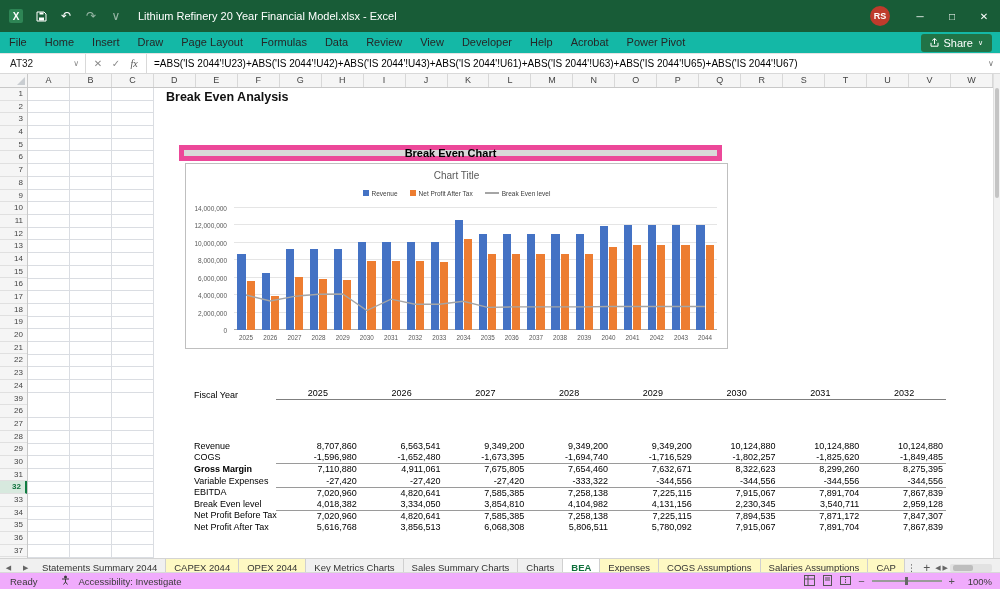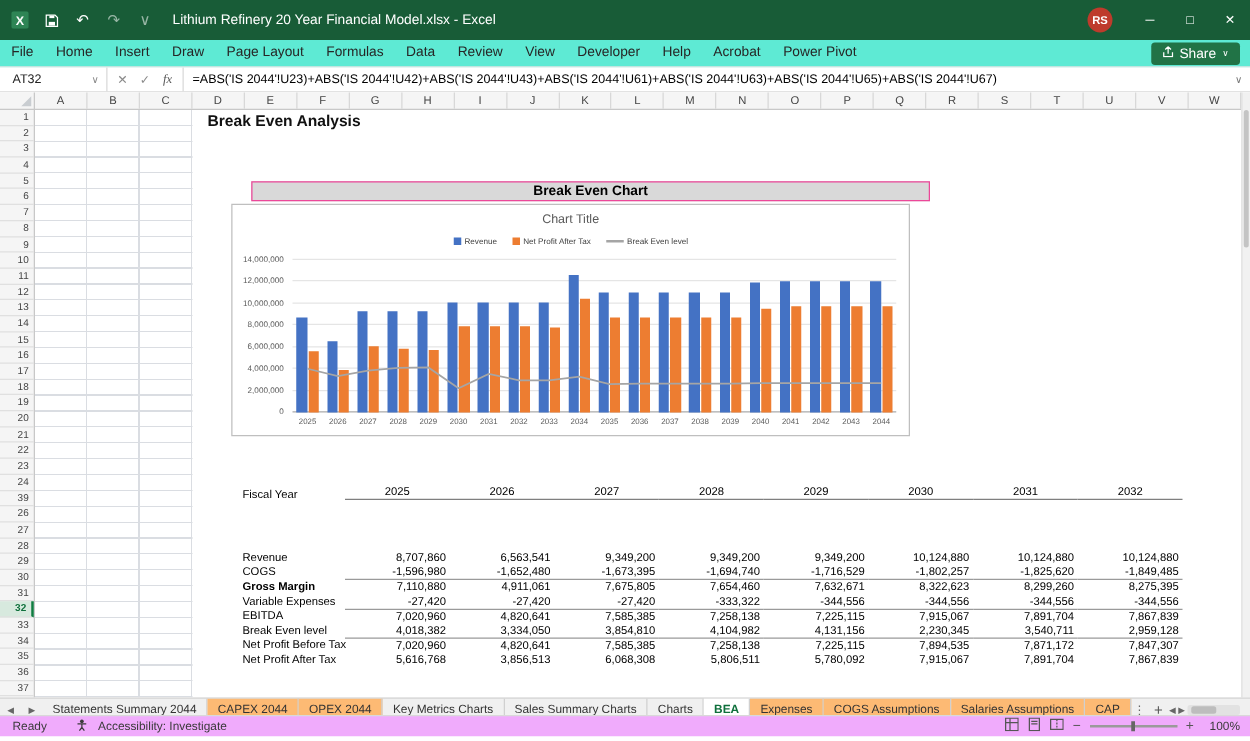--- a/index.html
+++ b/index.html
@@ -11,21 +11,21 @@
   .qat { display:flex; align-items:center; gap:9px; padding-left:8px; }
   .qat .qbtn { display:flex; align-items:center; justify-content:center; width:16px; height:16px; font-size:12px; color:#fff; cursor:default; }
   .qat .dim { opacity:.55; }
   .doc-title { font-size:11px; color:#fff; margin-left:14px; white-space:nowrap; }
   .searchbox { position:absolute; left:50%; top:5px; transform:translateX(-50%); width:240px; height:22px; background:rgba(255,255,255,.22); border-radius:3px; display:flex; align-items:center; gap:6px; padding-left:9px; font-size:11px; color:#f2f7f4; }
   .tb-right { position:absolute; right:0; top:0; height:32px; display:flex; align-items:center; }
   .avatar { width:20px; height:20px; border-radius:50%; background:#BE3B2C; color:#fff; font-size:9px; font-weight:bold; display:flex; align-items:center; justify-content:center; margin-right:14px; }
   .winbtn { width:32px; height:32px; display:flex; align-items:center; justify-content:center; font-size:10px; color:#fff; }
 
   
-  .ribbon { position:absolute; left:0; top:32px; width:100%; height:22px; background:#5eead4; border-bottom:1px solid #e3e3e3; display:flex; align-items:center; }
+  .ribbon { position:absolute; left:0; top:32px; width:100%; height:22px; background:#14b8a6; border-bottom:1px solid #e3e3e3; display:flex; align-items:center; }
   .ribbon-tab { font-size:11px; color:#262626; padding:0 9px; line-height:21px; white-space:nowrap; }
   .share-btn { position:absolute; right:8px; top:2px; height:18px; background:#217346; color:#fff; font-size:11px; border-radius:3px; display:flex; align-items:center; gap:5px; padding:0 9px; }
 
   
   .fbar { position:absolute; left:0; top:54px; width:100%; height:20px; background:#fff; border-bottom:1px solid #d9d9d9; display:flex; align-items:stretch; font-size:10px;justify-content:space-between; }
   .namebox { width:86px; border-right:1px solid #d9d9d9; display:flex; align-items:center; justify-content:space-between; padding:0 6px 0 10px; color:#222; }
   .namebox .dd { color:#888; font-size:8px; }
   .fbtns { display:flex; align-items:center; gap:2px; padding:0 4px; border-right:1px solid #d9d9d9; }
   .fbtn { width:16px; text-align:center; color:#8a8a8a; font-size:10px; }
   .fx { font-style:italic; color:#555; font-family:"Liberation Serif", serif; }
@@ -44,21 +44,21 @@
   .cells { position:absolute; left:28px; top:14px; right:7px; bottom:0; background:#fff; overflow:hidden; }
   .grid-strip { position:absolute; left:0; top:0; bottom:0; width:126px;
     background-image:
       repeating-linear-gradient(to right, transparent 0, transparent 40.9px, #dadde2 40.9px, #dadde2 41.9px),
       repeating-linear-gradient(to bottom, transparent 0, transparent 11.7px, #dadde2 11.7px, #dadde2 12.7px); }
   .v-scroll { position:absolute; right:0; top:0; bottom:0; width:7px; background:#f1f1f1; border-left:1px solid #e0e0e0; }
   .v-thumb { position:absolute; left:1px; right:1px; top:14px; height:110px; background:#c4c4c4; border-radius:2px; }
 
   
   .page-title { position:absolute; left:138px; top:2px; font-size:12.5px; font-weight:bold; color:#111; white-space:nowrap; }
-  .sec-h { position:absolute; left:173px; width:543px; background:#D9D9D9; border:1px solid #ec4899; display:flex; align-items:center; justify-content:center; font-weight:bold; color:#000;text-align:right; }
+  .sec-h { position:absolute; left:151px; width:543px; background:#D9D9D9; border:5px solid #ec4899; display:flex; align-items:center; justify-content:center; font-weight:bold; color:#000;text-align:right; }
   .sec-h.chart-h { top:57px; height:16px; font-size:11px; }
   .sec-h.calc-h { top:273px; height:17px; font-size:12px; }
 
   .chartbox { position:absolute; left:157px; top:75px; width:543px; height:186px; background:#fff; border:1px solid #bfbfbf; }
   .chart-title { position:absolute; left:0; right:0; top:6px; text-align:center; font-size:10px; color:#595959; }
   .legend { position:absolute; left:0; right:0; top:24px; height:10px; display:flex; align-items:center; justify-content:center; gap:12px; }
   .legend-item { display:flex; align-items:center; gap:3px; }
   .legend-chip { width:6px; height:6px; }
   .legend-line { width:14px; height:2px; }
   .legend-label { font-size:6.5px; color:#404040; }
@@ -81,21 +81,21 @@
   .t-rows { margin-top:40px; }
   .t-row { display:flex; height:11.6px; align-items:center; font-size:9px; }
   .t-row.bold .t-label { font-weight:bold; }
   .t-row.bt .t-val { border-top:1px solid #9a9a9a; }
   .t-val { flex:1; text-align:right; padding-right:3px; }
 
   
   .tabbar { position:absolute; left:0; top:558px; width:100%; height:18px; background:#f0f0f0; border-top:1px solid #d4d4d4; display:flex; align-items:stretch; font-size:9.5px; }
   .tab-nav { width:18px; display:flex; align-items:center; justify-content:center; color:#666; font-size:7px; }
   .sheet-tab { padding:0 8px; line-height:17px; color:#333; border-right:1px solid #d0d0d0; white-space:nowrap; }
-  .sheet-tab.yellow { background:#fdba74; }
+  .sheet-tab.yellow { background:#fef9c3; }
   .sheet-tab.active { background:#fff; color:#0f703c; font-weight:bold; border-bottom:2px solid #217346; }
   .tab-more { width:14px; display:flex; align-items:center; justify-content:center; color:#666; }
   .tab-add { width:18px; display:flex; align-items:center; justify-content:center; color:#555; font-size:12px; }
   .tab-spacer { flex:1; }
   .h-scroll { display:flex; align-items:center; gap:2px; padding-right:8px; }
   .h-track { width:42px; height:8px; background:#e2e2e2; border-radius:2px; position:relative; }
   .h-thumb { position:absolute; left:3px; top:1px; width:20px; height:6px; background:#bdbdbd; border-radius:2px; }
 
   
   .statusbar { position:absolute; left:0; top:572px; width:100%; height:17px; background:#f0abfc; border-top:1px solid #d9d9d9; display:flex; align-items:center; font-size:9.5px; color:#3a3a3a; }

